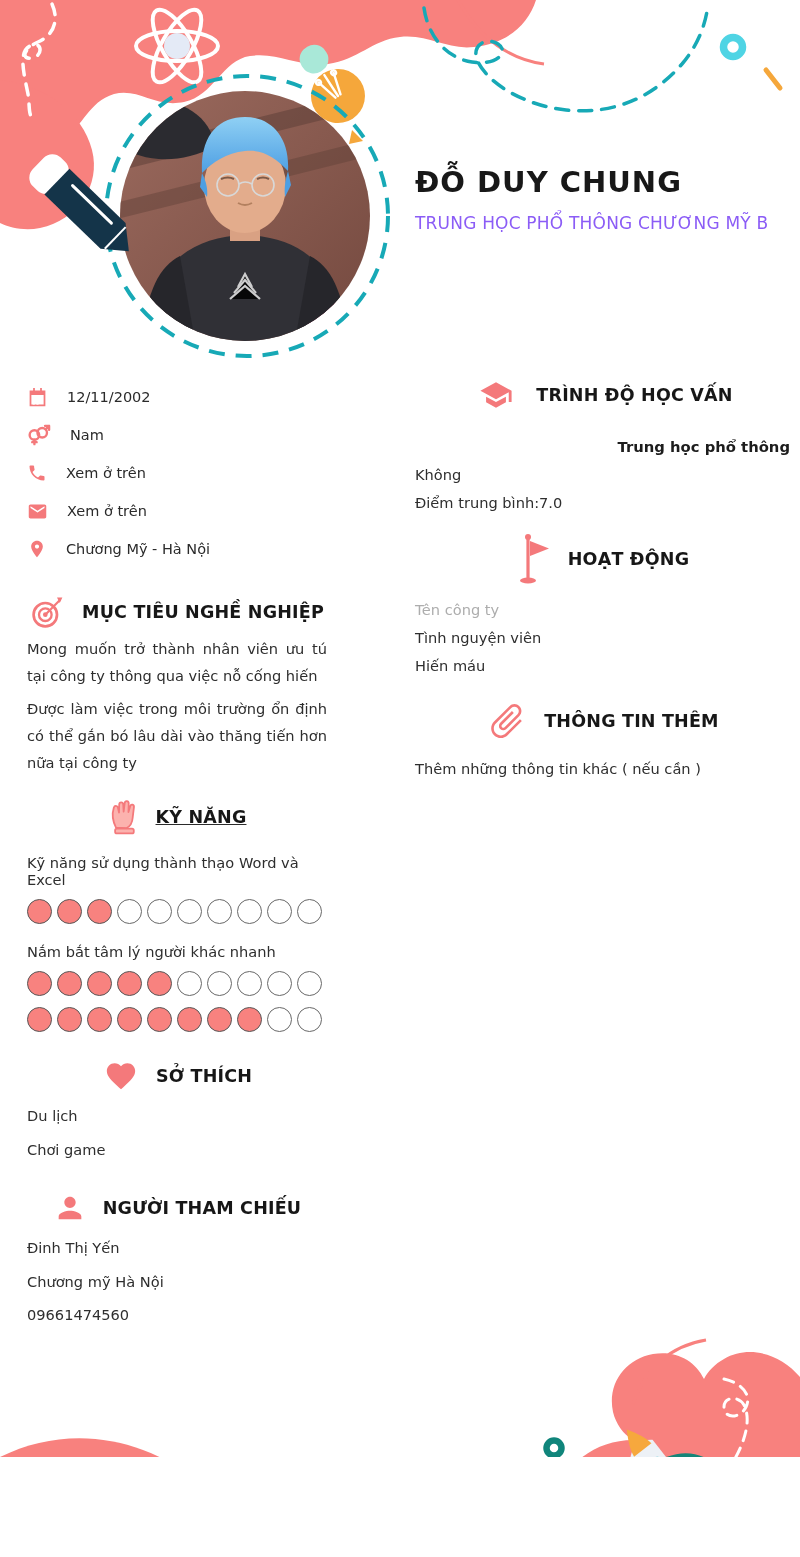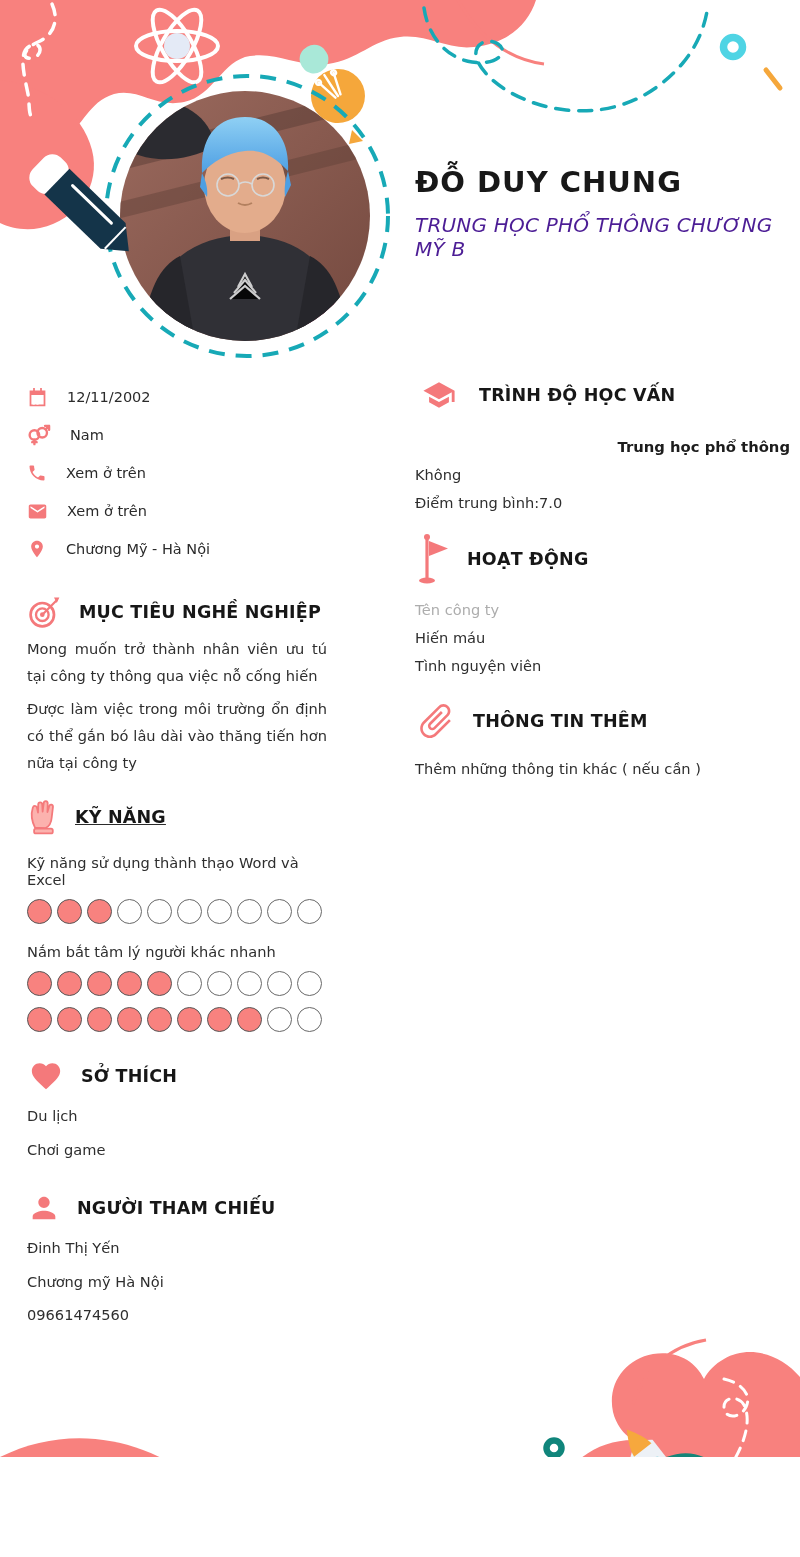--- a/index.html
+++ b/index.html
@@ -6,27 +6,27 @@
   .page{position:relative;width:800px;height:1457px;background:#fff;overflow:hidden;
         font-family:"DejaVu Sans","Liberation Sans",sans-serif;color:#2b2b2b;}
   svg{display:block;}
   .deco{position:absolute;left:0;pointer-events:none;}
   .photo-wrap{position:absolute;left:120px;top:91px;width:250px;height:250px;border-radius:50%;
               overflow:hidden;z-index:1;}
   .hdr-deco{top:0;z-index:2;}
   .btm-deco{top:1327px;z-index:1;}
   .name-block{position:absolute;left:415px;top:165px;z-index:3;}
   .name{font-size:29px;font-weight:700;letter-spacing:1px;color:#181818;margin:0;}
-  .subtitle{font-size:20px;color:#4c1d95;margin-top:14px;letter-spacing:.2px;font-style:italic;}
+  .subtitle{font-size:17px;color:#8b5cf6;margin-top:14px;letter-spacing:.2px;}
   .col{position:absolute;top:378px;z-index:3;}
   .col-left{left:27px;width:300px;}
   .col-right{left:415px;width:375px;}
   .info-row{display:flex;align-items:center;gap:19px;height:38px;font-size:14.5px;color:#2b2b2b;}
   .icn{flex:0 0 auto;display:flex;align-items:center;justify-content:center;}
-  .sec-head{display:flex;align-items:center;gap:16px;}
+  .sec-head{display:flex;align-items:center;gap:16px;justify-content:center;}
   .sec-title{font-size:17.5px;font-weight:700;color:#171717;letter-spacing:.2px;}
   .obj-head{margin-top:26px;}
   .para{font-size:14.6px;line-height:1.85;text-align:justify;margin:6px 0 0 0;color:#2e2e2e;}
   .skill-head{margin-top:22px;text-decoration:underline;}
   .skill-name{font-size:14.6px;margin-top:19px;color:#2e2e2e;}
   .dots{display:flex;gap:5px;margin-top:11px;}
   .dot{width:25px;height:25px;border-radius:50%;border:1.5px solid #686868;background:#fff;box-sizing:border-box;}
   .dot.filled{background:#F8827F;border-color:#575757;}
   .hob-head{margin-top:27px;}
   .plain-line{font-size:14.6px;margin-top:12px;color:#2e2e2e;line-height:1.5;}
@@ -293,22 +293,22 @@
         <svg width="36" height="52" viewBox="0 0 36 52">
             <circle cx="12" cy="4" r="3" fill="#F4797B"></circle>
             <rect x="10.4" y="5" width="3.2" height="41" fill="#F4797B"></rect>
             <ellipse cx="12" cy="47.5" rx="8" ry="3" fill="#F4797B"></ellipse>
             <path d="M14 8 L33 15.5 L14 23 Z" fill="#F4797B"></path>
           </svg>
       </span>
       <span class="sec-title">HOẠT ĐỘNG</span>
     </div>
     <div class="gray-line">Tên công ty</div>
+    <div class="r-line">Tình nguyện viên</div>
     <div class="r-line">Hiến máu</div>
-    <div class="r-line">Tình nguyện viên</div>
 
     <div class="sec-head add-head">
       <span class="icn">
         <svg width="42" height="42" viewBox="0 0 24 24" style="transform:rotate(45deg)">
             <path fill="#F4797B" d="M16.5 6v11.5c0 2.21-1.79 4-4 4s-4-1.79-4-4V5c0-1.38 1.12-2.5 2.5-2.5s2.5 1.12 2.5 2.5v10.5c0 .55-.45 1-1 1s-1-.45-1-1V6H10v9.5c0 1.38 1.12 2.5 2.5 2.5s2.5-1.12 2.5-2.5V5c0-2.21-1.79-4-4-4S7 2.79 7 5v12.5c0 3.04 2.46 5.5 5.5 5.5s5.5-2.46 5.5-5.5V6h-1.5z"></path>
           </svg>
       </span>
       <span class="sec-title">THÔNG TIN THÊM</span>
     </div>
     <div class="r-line" style="margin-top:18px">Thêm những thông tin khác ( nếu cần )</div>

